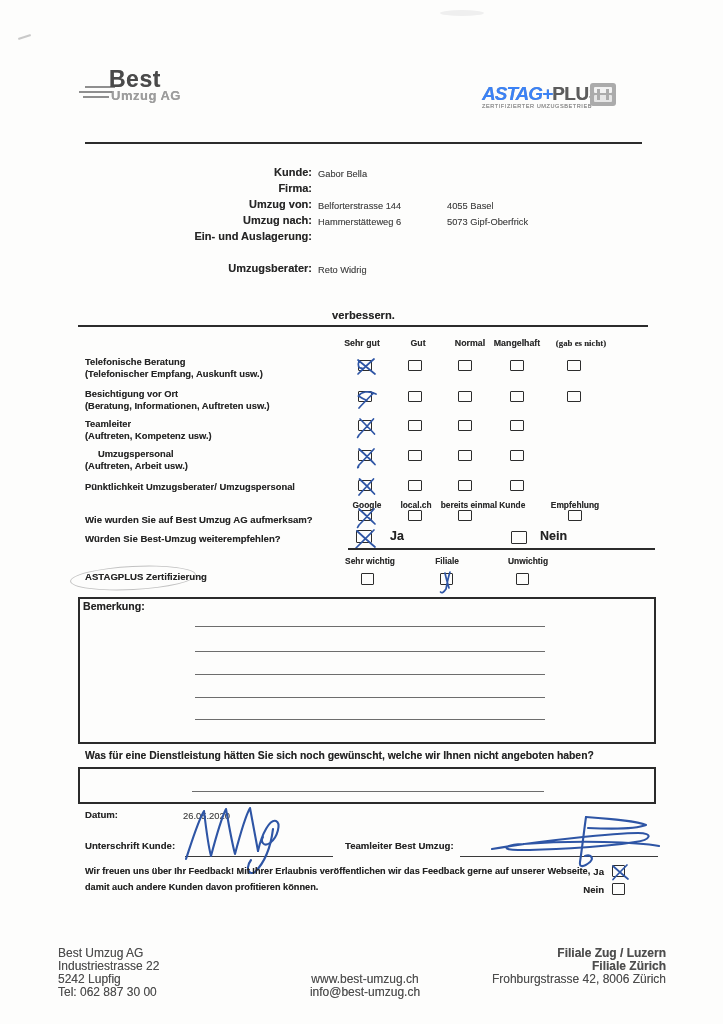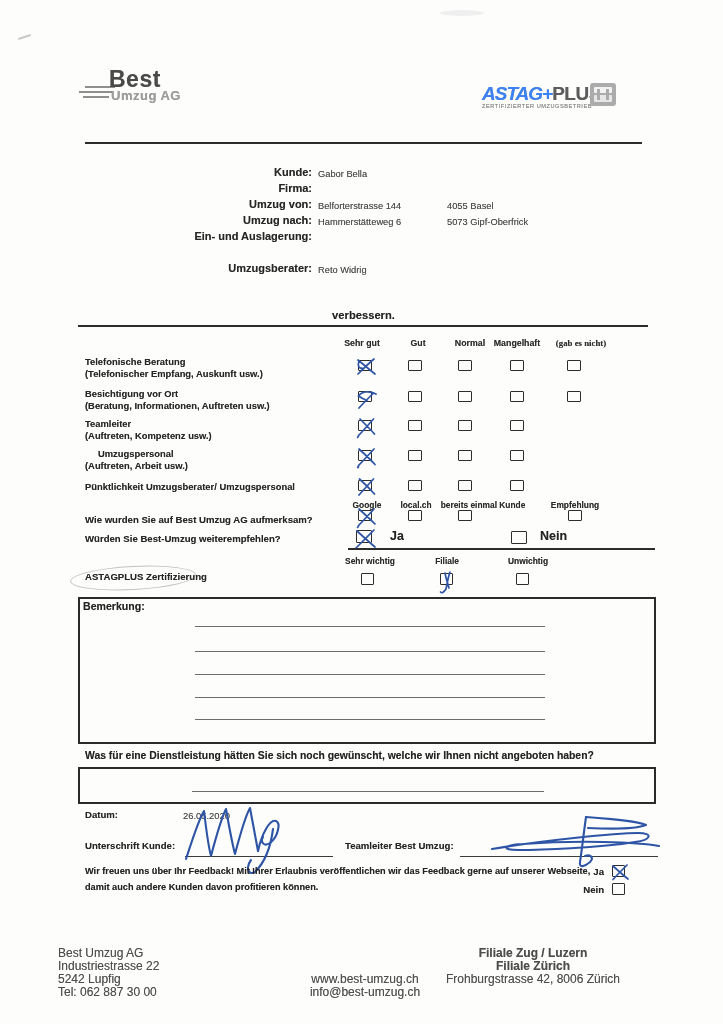--- a/index.html
+++ b/index.html
@@ -238,19 +238,19 @@
   <div class="abs footer" style="left:58px;top:947px;">
     <div>Best Umzug AG</div>
     <div>Industriestrasse 22</div>
     <div>5242 Lupfig</div>
     <div>Tel: 062 887 30 00</div>
   </div>
   <div class="abs footer" style="left:295px;top:973px;width:140px;text-align:center;">
     <div>www.best-umzug.ch</div>
     <div>info@best-umzug.ch</div>
   </div>
-  <div class="abs footer" style="left:400px;top:947px;width:266px;text-align:center;">
+  <div class="abs footer" style="left:400px;top:947px;width:266px;text-align:right;">
     <div class="b">Filiale Zug / Luzern</div>
     <div class="b">Filiale Zürich</div>
     <div>Frohburgstrasse 42, 8006 Zürich</div>
   </div>
 
 </div>
 
 </body></html>

